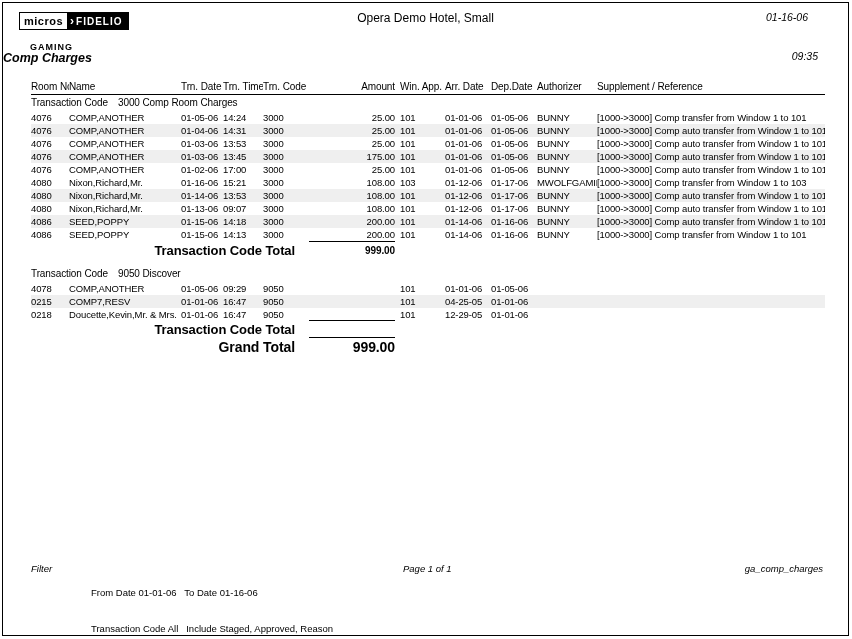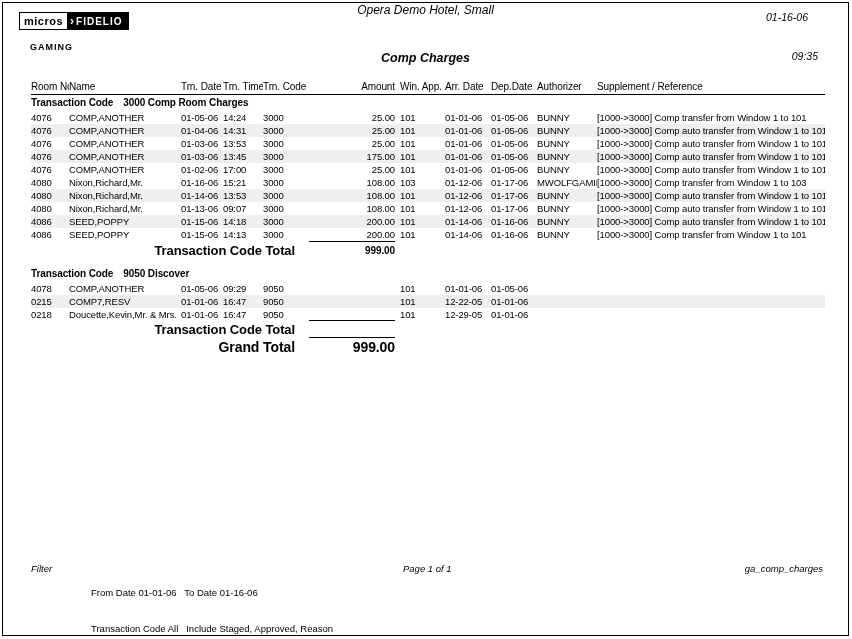--- a/index.html
+++ b/index.html
@@ -21,39 +21,39 @@
     font-weight: bold; font-size: 11px; line-height: 14px;
     padding: 1px 4px; letter-spacing: 0.5px;
   }
   .logo-fidelio {
     background: #000; color: #fff; font-weight: bold; font-size: 10px;
     padding: 2px 6px 2px 2px; display: flex; align-items: center; letter-spacing: 1px;
   }
   .chev { margin-right: 1px; font-weight: bold; font-size: 12px; line-height: 10px; }
   .logo-gaming { margin-top: 12px; margin-left: 11px; font-weight: bold; font-size: 9px; letter-spacing: 1px; }
 
-  .hotel-name { position: absolute; top: 0; left: 0; width: 100%; text-align: center; font-style: italic; font-size: 12px; }
-  .report-title { position: absolute; top: 48px; left: 0; width: 100%; text-align: center; font-style: italic; font-weight: bold; font-size: 12.5px; }
+  .hotel-name { position: absolute; top: 8px; left: 0; width: 100%; text-align: center; font-size: 12px; }
+  .report-title { position: absolute; top: 48px; left: 0; width: 100%; font-style: italic; font-weight: bold; font-size: 12.5px; }
   .report-date { position: absolute; top: 8px; right: 40px; font-style: italic; font-size: 10.5px; }
   .report-time { position: absolute; top: 47px; right: 30px; font-style: italic; font-size: 10.5px; padding-left: 20px; }
 
   
   .report-body { position: absolute; top: 76px; left: 0; width: 100%; }
   table.report { table-layout: fixed; border-collapse: collapse; width: 794px; margin-left: 28px; }
   th, td {
     padding: 0; font-size: 9.5px; line-height: 13px; height: 13px;
     white-space: nowrap; overflow: hidden; text-align: left;
     font-weight: normal; letter-spacing: -0.1px; vertical-align: middle;
   }
   thead th { font-size: 10px; height: 15px; line-height: 14px; border-bottom: 1px solid #000; vertical-align: bottom; }
   .c-amount { text-align: right; }
   .c-win_app { padding-left: 5px; }
   tr.shaded td { background: #efefef; }
 
-  .group-header-cell { font-weight: bold; font-size: 10px; height: 16px; line-height: 16px; }
+  .group-header-cell { font-weight: normal; font-size: 10px; height: 16px; line-height: 16px; }
   .gh-value { margin-left: 10px; }
 
   .total-label {
     font-weight: bold; text-align: right; padding-right: 14px;
     font-size: 13px; height: 17px; line-height: 17px; vertical-align: bottom;
   }
   .total-amount { font-weight: bold; font-size: 10px; height: 17px; line-height: 17px; vertical-align: bottom; }
   .overline { border-top: 1px solid #000; }
   .underline { border-bottom: 1px solid #000; }
   .spacer { height: 7px; }
@@ -276,21 +276,21 @@
             <td class="c-supplement"></td>
           </tr>
           <tr class="data-row shaded">
             <td class="c-room">0215</td>
             <td class="c-name">COMP7,RESV</td>
             <td class="c-trn_date">01-01-06</td>
             <td class="c-trn_time">16:47</td>
             <td class="c-trn_code">9050</td>
             <td class="c-amount"></td>
             <td class="c-win_app">101</td>
-            <td class="c-arr_date">12-22-05</td>
+            <td class="c-arr_date">04-25-05</td>
             <td class="c-dep_date">01-01-06</td>
             <td class="c-authorizer"></td>
             <td class="c-supplement"></td>
           </tr>
           <tr class="data-row">
             <td class="c-room">0218</td>
             <td class="c-name">Doucette,Kevin,Mr. &amp; Mrs.</td>
             <td class="c-trn_date">01-01-06</td>
             <td class="c-trn_time">16:47</td>
             <td class="c-trn_code">9050</td>

